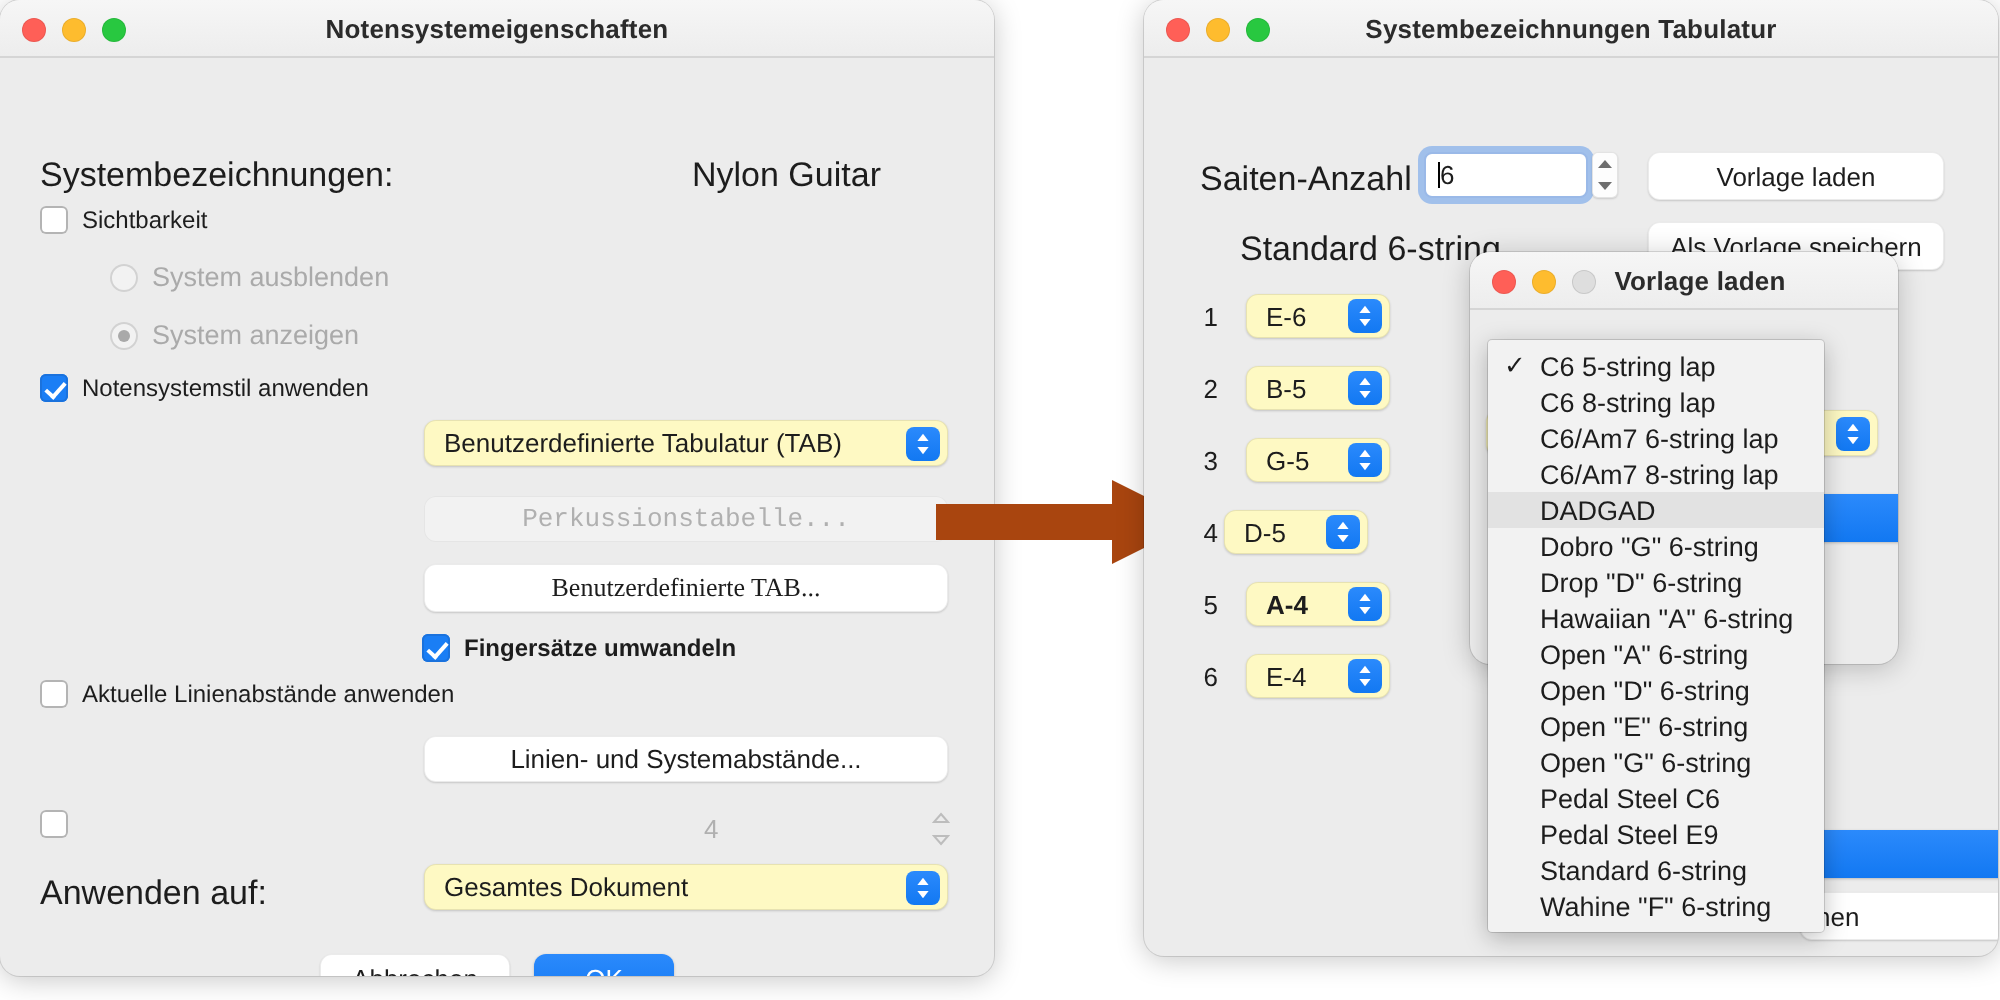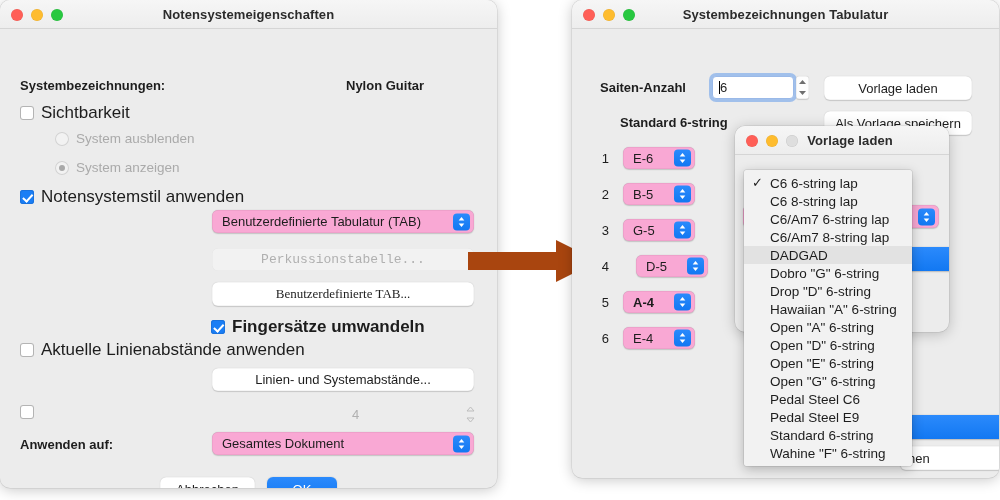--- a/index.html
+++ b/index.html
@@ -47,24 +47,23 @@
     font-size: 13px;
     font-weight: bold;
     color: #2b2b2b;
     letter-spacing: 0.1px;
   }
   .content { position: relative; width: 100%; height: calc(100% - 29px); }
 
   
   .lbl {
     position: absolute;
-    font-size: 13px;
+    font-size: 17px;
     color: #1d1d1d;
     white-space: nowrap;
-    font-weight: bold;
   }
 
   
   .cb-row { position: absolute; display: flex; align-items: center; gap: 7px; white-space: nowrap; }
   .cb {
     width: 14px; height: 14px; border-radius: 3px;
     background: #ffffff;
     box-shadow: inset 0 0 0 1px #b4b4b4;
     flex: 0 0 auto;
   }
@@ -75,21 +74,21 @@
   }
   .cb.checked::after {
     content: "";
     position: absolute;
     left: 4.5px; top: 1.5px;
     width: 3.5px; height: 7.5px;
     border: solid #ffffff;
     border-width: 0 2px 2px 0;
     transform: rotate(42deg);
   }
-  .cb-row .txt { font-size: 17px; color: #1d1d1d; }
+  .cb-row .txt { font-size: 12px; color: #1d1d1d; }
 
   
   .rd-row { position: absolute; display: flex; align-items: center; gap: 7px; white-space: nowrap; }
   .rd {
     width: 14px; height: 14px; border-radius: 50%;
     background: #f2f2f2;
     box-shadow: inset 0 0 0 1px #d2d2d2;
     flex: 0 0 auto; position: relative;
   }
   .rd.selected::after {
@@ -117,21 +116,21 @@
   }
   .btn.primary {
     background: linear-gradient(#2b8afc, #1278f2);
     color: #ffffff;
     box-shadow: 0 0.5px 1.5px rgba(0,0,0,0.22);
   }
 
   
   .popup {
     position: absolute;
-    background: #f9a8d4;
+    background: #fef9c3;
     border-radius: 6px;
     box-shadow: 0 0.5px 1.2px rgba(0,0,0,0.18), inset 0 0 0 0.5px rgba(0,0,0,0.09);
     display: flex; align-items: center;
     font-size: 13px; color: #1d1d1d;
     padding-left: 10px;
     box-sizing: border-box;
   }
   .popup .chev {
     position: absolute; right: 4px; top: 50%;
     transform: translateY(-50%);
@@ -377,21 +376,21 @@
         <span>G-5</span>
         <span class="chev">
           <svg width="9" height="13" viewBox="0 0 9 13">
               <path d="M4.5 1.4 L7.3 5.0 L1.7 5.0 Z" fill="#fff"></path>
               <path d="M4.5 11.6 L7.3 8.0 L1.7 8.0 Z" fill="#fff"></path>
             </svg>
         </span>
       </div>
 
       <div class="string-num" style="left:25px; top:230px;">4</div>
-      <div class="popup" style="left:64px; top:226px; width:72px; height:22px;">
+      <div class="popup" style="left:40px; top:226px; width:72px; height:22px;">
         <span>D-5</span>
         <span class="chev">
           <svg width="9" height="13" viewBox="0 0 9 13">
               <path d="M4.5 1.4 L7.3 5.0 L1.7 5.0 Z" fill="#fff"></path>
               <path d="M4.5 11.6 L7.3 8.0 L1.7 8.0 Z" fill="#fff"></path>
             </svg>
         </span>
       </div>
 
       <div class="string-num" style="left:25px; top:266px;">5</div>
@@ -439,21 +438,21 @@
             </svg>
         </span>
       </div>
       <div class="btn primary" style="left:150px; top:92px; width:70px; height:24px;"></div>
     </div>
   </div>
 
   <div class="menu" style="left:744px; top:170px; width:168px;">
     <div class="menu-item">
       <span class="tick">✓</span>
-      <span>C6 6-string lap</span>
+      <span>C6 5-string lap</span>
     </div>
     <div class="menu-item">
       <span>C6 8-string lap</span>
     </div>
     <div class="menu-item">
       <span>C6/Am7 6-string lap</span>
     </div>
     <div class="menu-item">
       <span>C6/Am7 8-string lap</span>
     </div>

